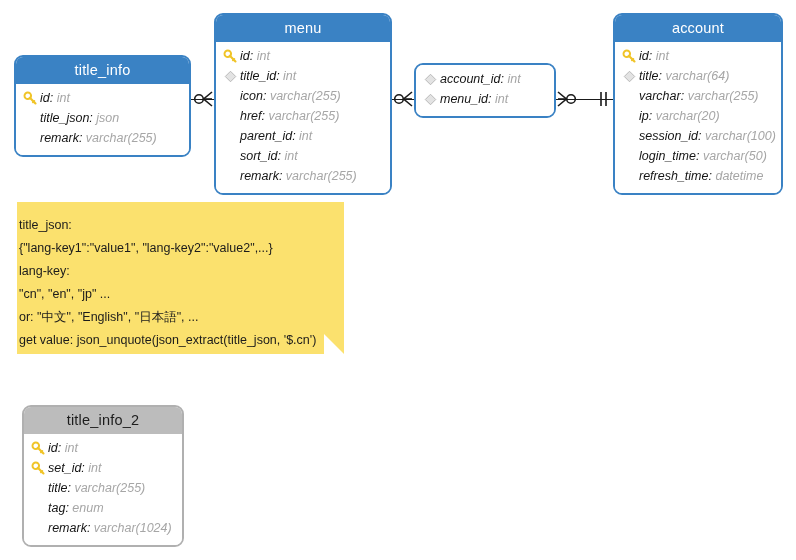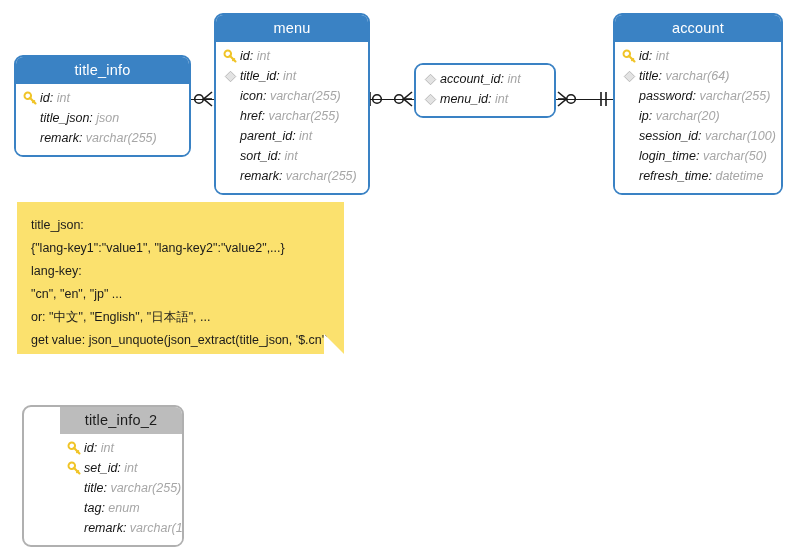--- a/index.html
+++ b/index.html
@@ -16,21 +16,21 @@
   
   .table{
     position:absolute;
     background:#ffffff;
     border:2px solid #3a82c4;
     border-radius:9px;
     box-sizing:border-box;
     overflow:hidden;
     z-index:5;
   }
-  .table.gray{border-color:#b0b0b0;padding-left:36px;}
+  .table.gray{border-color:#b0b0b0;}
   .t-header{
     background:#3a82c4;
     color:#ffffff;
     font-size:14.5px;
     text-align:center;
     padding:5px 4px 6px 4px;
     letter-spacing:.2px;
   }
   .table.gray .t-header{background:#bcbcbc;color:#1c1c1c;}
   .t-body{padding:4px 0 7px 0;background:#fff;}
@@ -55,21 +55,21 @@
 
   
   .mark svg{display:block;}
 
   
   .note{
     position:absolute;
     background:#fbe16e;
     z-index:4;
     box-sizing:border-box;
-    padding:12px 14px 10px 14px;
+    padding:12px 14px 10px 2px;
   }
   .note .nl{
     font-size:12.5px;
     color:#1b1b1b;
     line-height:23px;
     white-space:nowrap;
   }
   .note-fold{
     position:absolute;
     right:0;bottom:0;
@@ -115,21 +115,21 @@
             <span class="ftype">json</span>
           </div>
           <div class="row">
             <span class="mark"></span>
             <span class="fname">remark</span>
             <span class="sep">:&nbsp;</span>
             <span class="ftype">varchar(255)</span>
           </div>
         </div>
       </div>
-      <div class="table" style="left: 214px; top: 13px; width: 156px;">
+      <div class="table" style="left: 214px; top: 13px; width: 178px;">
         <div class="t-header">menu</div>
         <div class="t-body">
           <div class="row">
             <span class="mark">
               <svg width="15" height="15" viewBox="0 0 16 16">
                 <circle cx="5.1" cy="5.1" r="3.5" fill="none" stroke="#f0c428" stroke-width="2.1"></circle>
                 <path d="M7.3 7.3 L13.3 13.3" stroke="#f0c428" stroke-width="2.3" stroke-linecap="round"></path>
                 <path d="M10.6 12.0 L12.0 10.6" stroke="#f0c428" stroke-width="2.1" stroke-linecap="round"></path>
               </svg>
             </span>
@@ -223,21 +223,21 @@
               <svg width="15" height="15" viewBox="0 0 16 16">
                 <path d="M8 2.4 L13.6 8 L8 13.6 L2.4 8 Z" fill="#e3e3e3" stroke="#b4b4b4" stroke-width="1"></path>
               </svg>
             </span>
             <span class="fname">title</span>
             <span class="sep">:&nbsp;</span>
             <span class="ftype">varchar(64)</span>
           </div>
           <div class="row">
             <span class="mark"></span>
-            <span class="fname">password</span>
+            <span class="fname">varchar</span>
             <span class="sep">:&nbsp;</span>
             <span class="ftype">varchar(255)</span>
           </div>
           <div class="row">
             <span class="mark"></span>
             <span class="fname">ip</span>
             <span class="sep">:&nbsp;</span>
             <span class="ftype">varchar(20)</span>
           </div>
           <div class="row">

